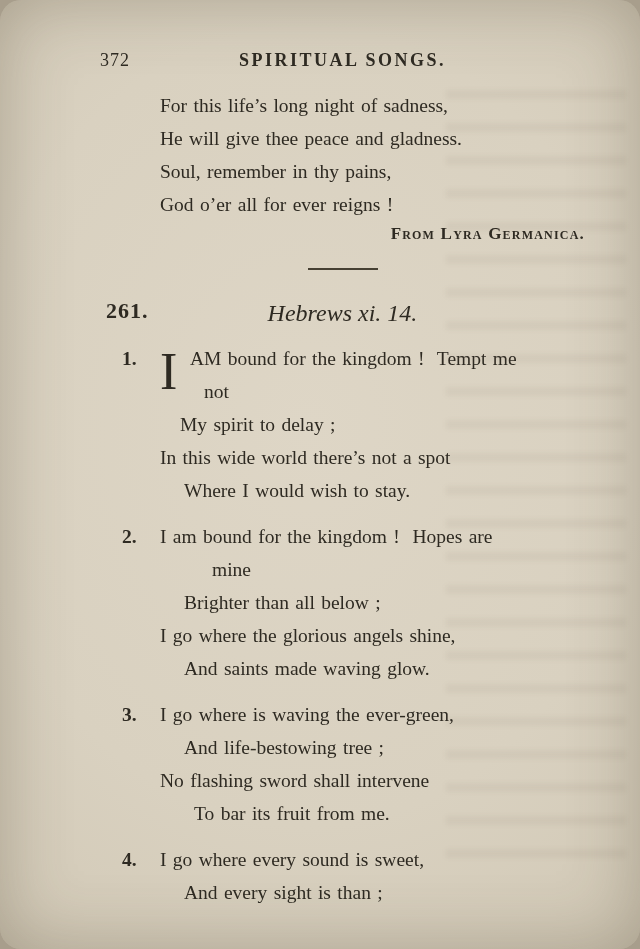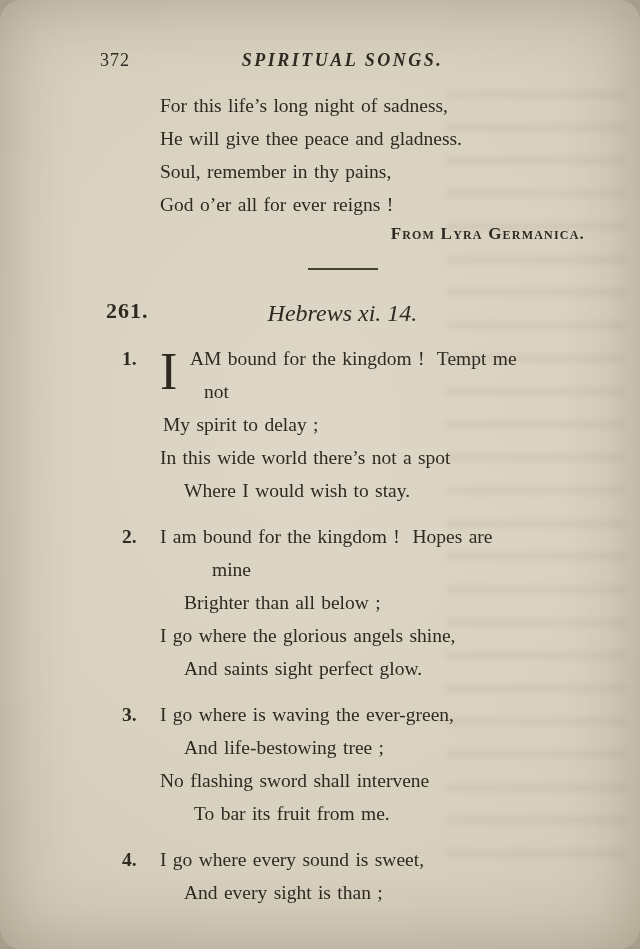--- a/index.html
+++ b/index.html
@@ -45,21 +45,20 @@
     margin-bottom: 18px;
   }
   .page-num {
     width: 62px;
     font-size: 18px;
     letter-spacing: 1px;
   }
   .header-title {
     flex: 1;
     text-align: center;
-    font-style: italic;
     font-weight: bold;
     font-size: 18px;
     letter-spacing: 2.5px;
   }
   .header-spacer { width: 62px; }
 
   .stanza {
     margin-left: 60px;
     font-size: 19.5px;
     line-height: 33px;
@@ -121,21 +120,21 @@
   }
   .opening { display: flex; }
   .dropcap {
     flex: 0 0 30px;
     width: 30px;
     font-size: 52px;
     line-height: 60px;
   }
   .opening-lines { flex: 1; }
 
-  .i1 { margin-left: 3px; }
+  .i1 { margin-left: 20px; }
   .i2 { margin-left: 24px; }
   .i3 { margin-left: 34px; }
   .i-not { margin-left: 14px; }
   .i-mine { margin-left: 52px; }
 </style>
 </head>
 <body>
 
 <div class="page">
   <div class="content">
@@ -175,21 +174,21 @@
       <div class="line">In this wide world there’s not a spot</div>
       <div class="line i2">Where I would wish to stay.</div>
     </div>
 
     <div class="verse">
       <span class="verse-num">2.</span>
       <div class="line">I am bound for the kingdom !  Hopes are</div>
       <div class="line i-mine">mine</div>
       <div class="line i2">Brighter than all below ;</div>
       <div class="line">I go where the glorious angels shine,</div>
-      <div class="line i2">And saints sight perfect glow.</div>
+      <div class="line i2">And saints made waving glow.</div>
     </div>
 
     <div class="verse">
       <span class="verse-num">3.</span>
       <div class="line">I go where is waving the ever-green,</div>
       <div class="line i2">And life-bestowing tree ;</div>
       <div class="line">No flashing sword shall intervene</div>
       <div class="line i3">To bar its fruit from me.</div>
     </div>
 

